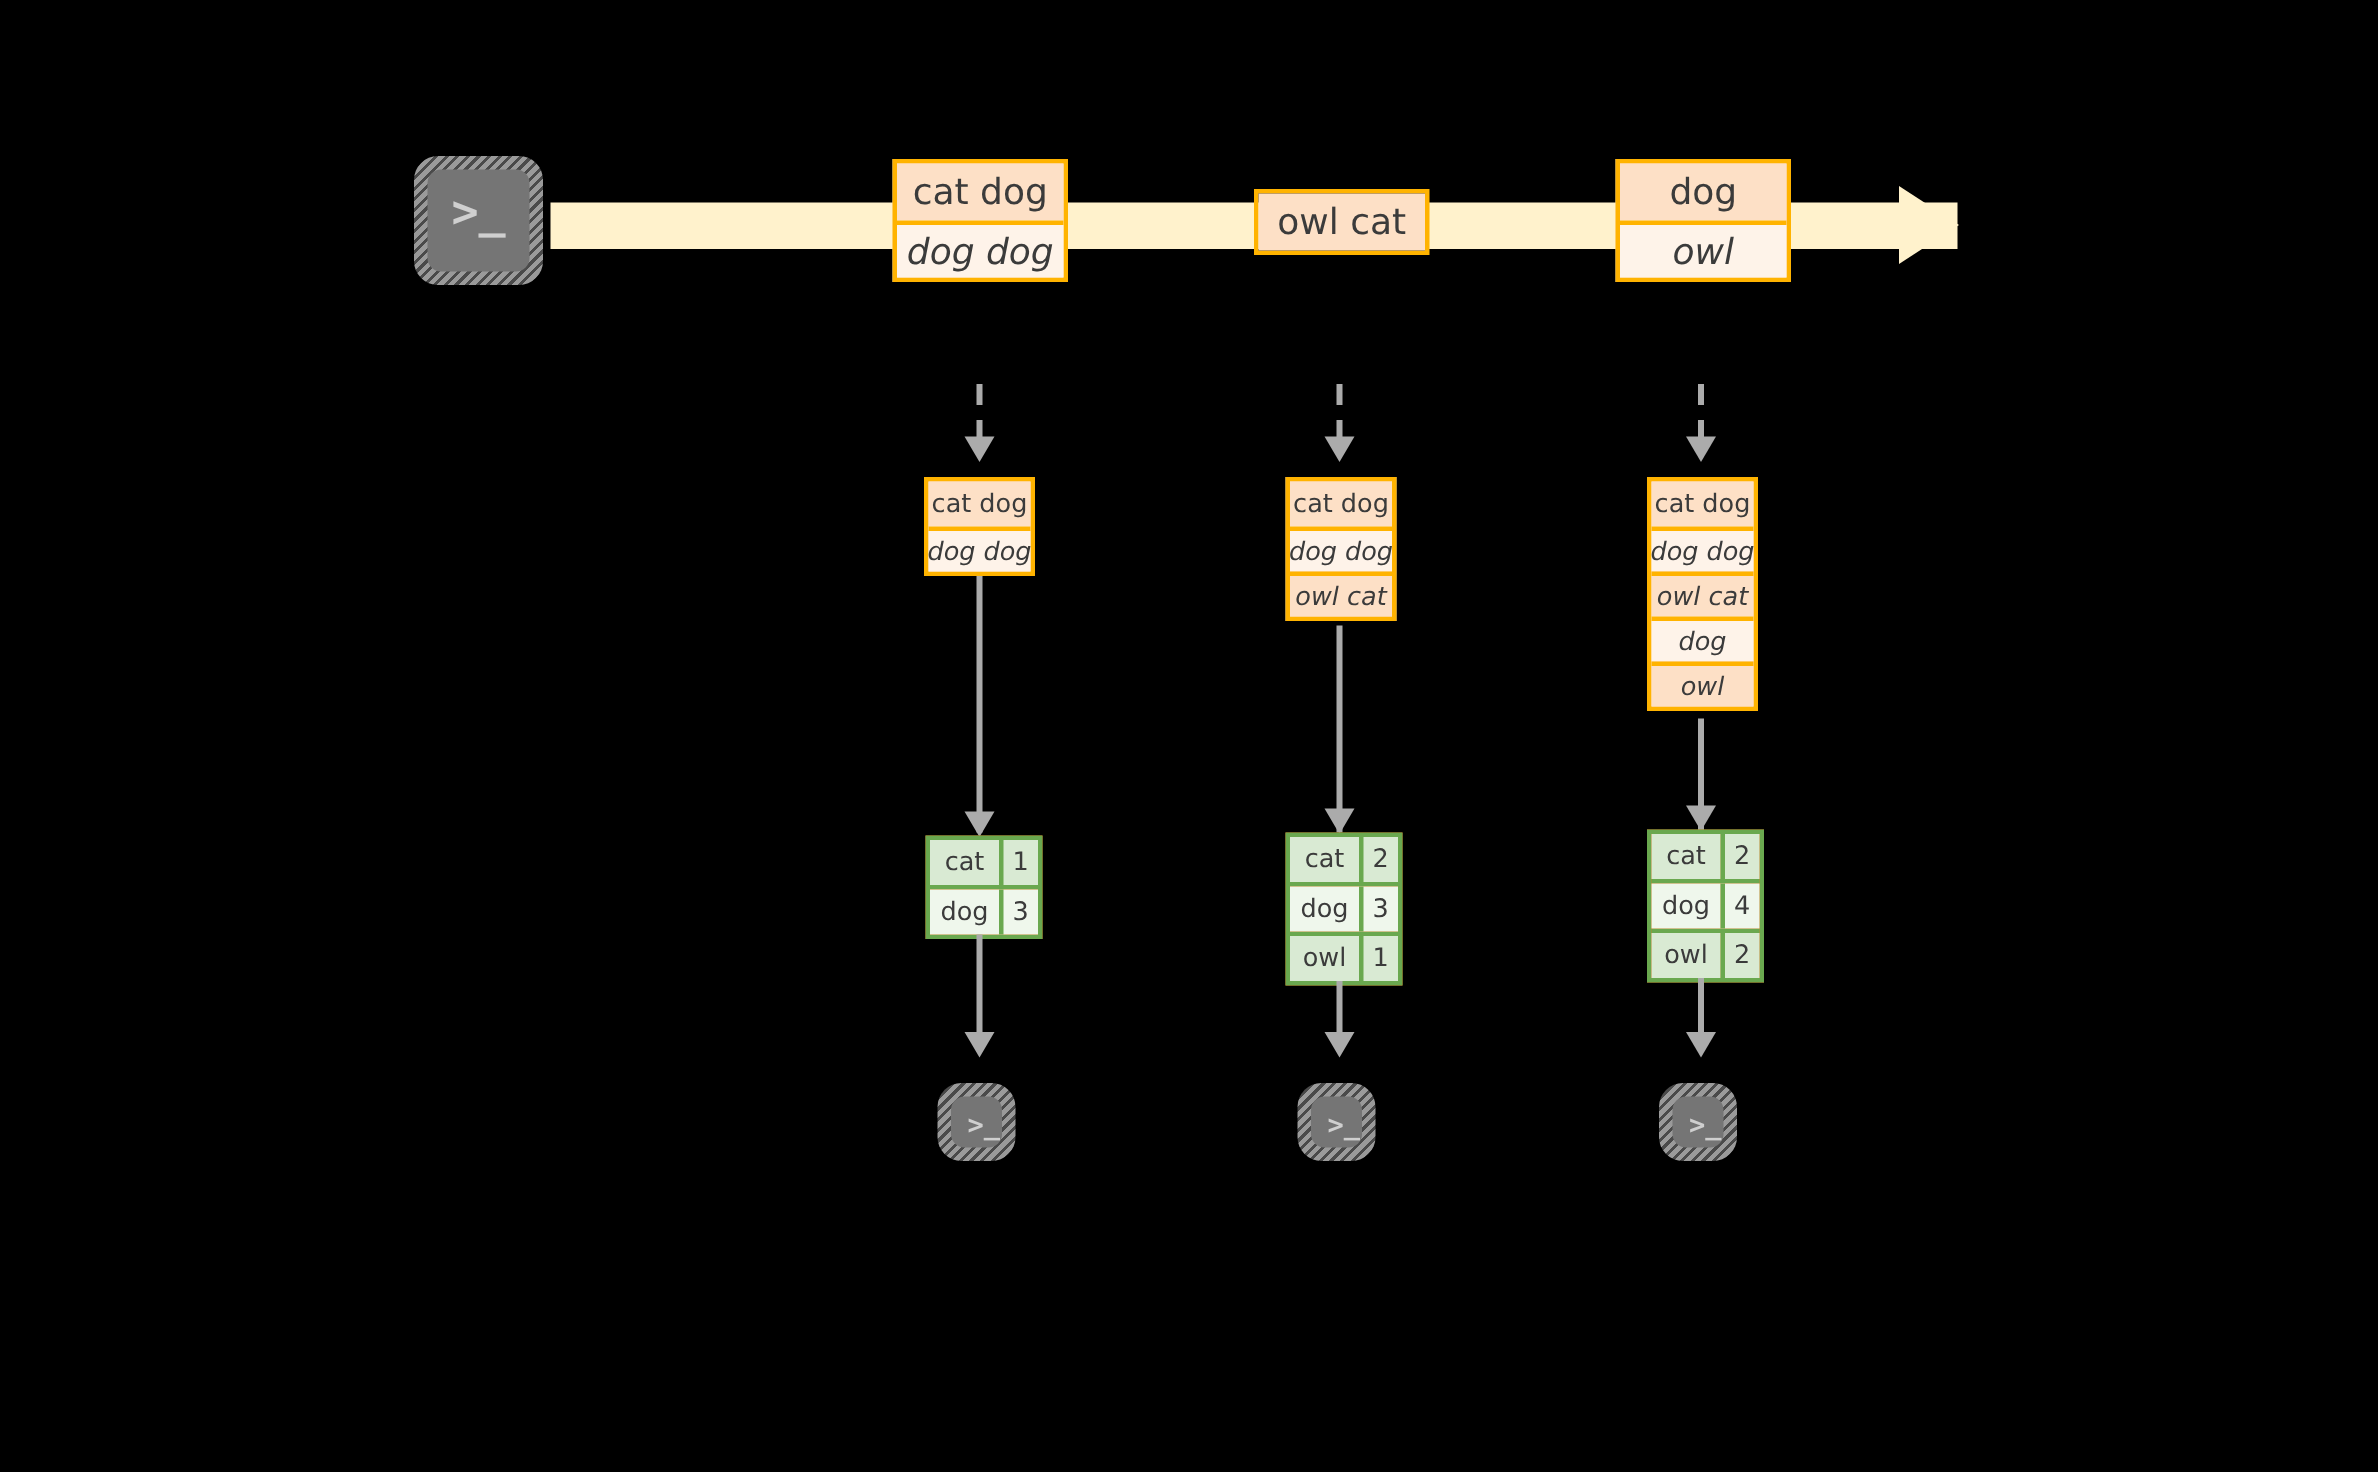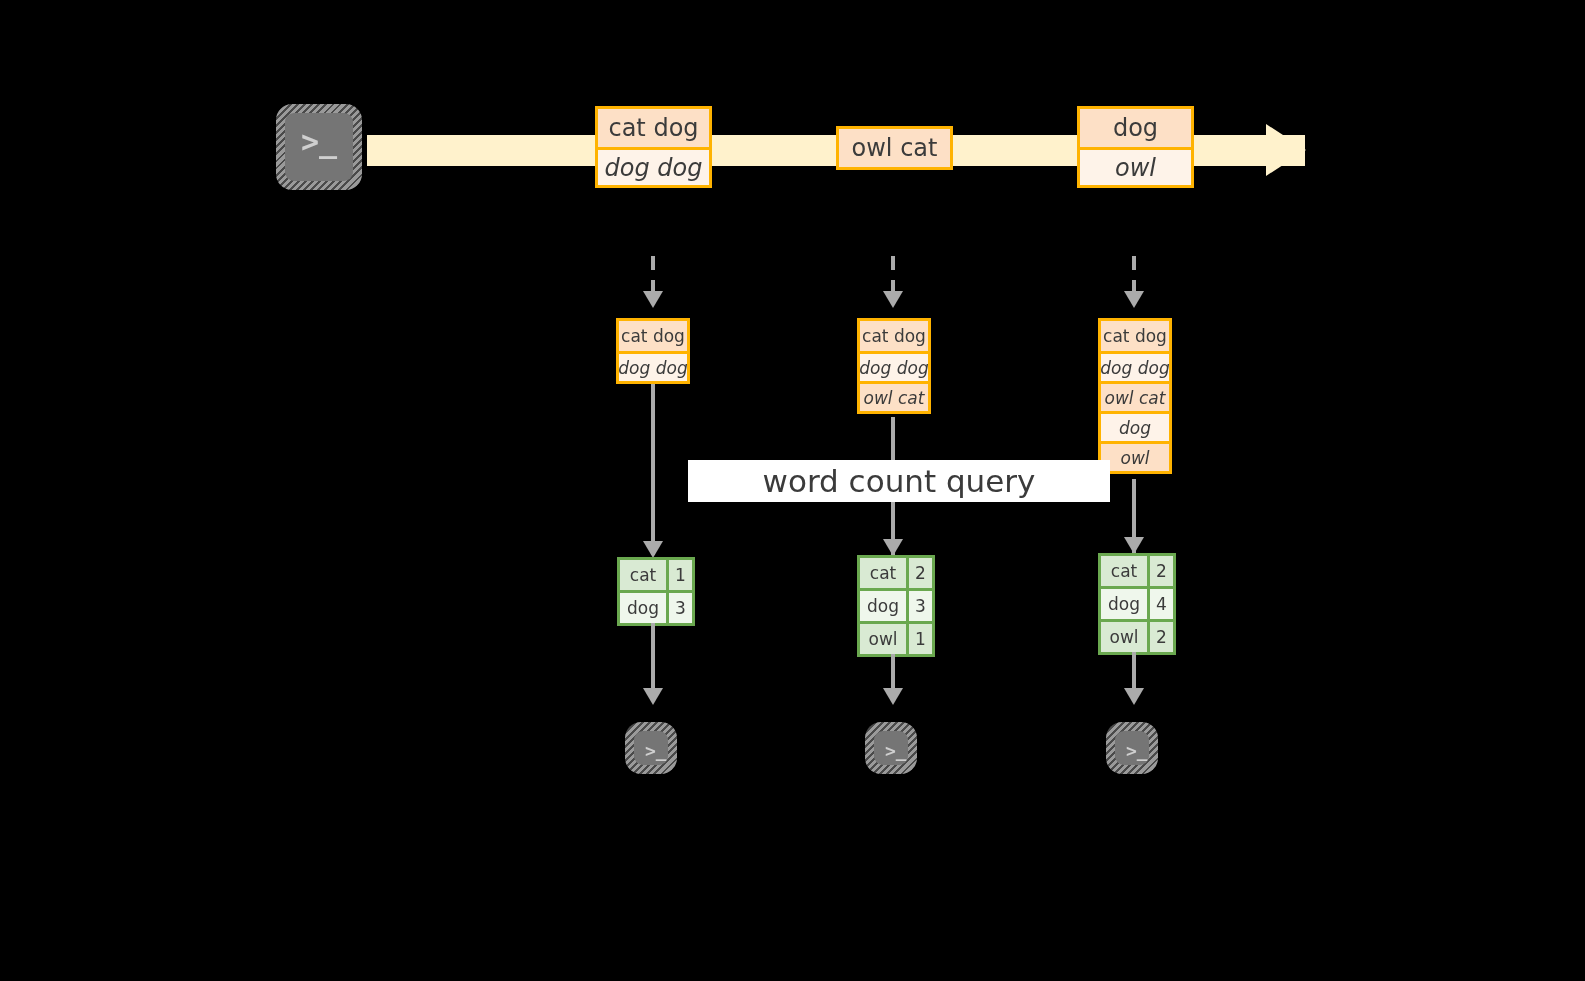--- a/index.html
+++ b/index.html
@@ -276,17 +276,14 @@
   <div class="conn" style="left:1132px; top:652px; height:49px;"></div>
   <div class="conn-head" style="left:1124px; top:688px;"></div>
 
   <div class="term term-small" style="left:1106px; top:722px; width:52px; height:52px;">
     <div class="hatch"></div>
     <div class="inner">
       <div class="prompt">&gt;_</div>
     </div>
   </div>
 
-  <div class="banner" style="left:688px; top:460px; width:422px; height:42px;">
-    <span>word count query</span>
-  </div>
 
 </div>
 
 </body></html>

